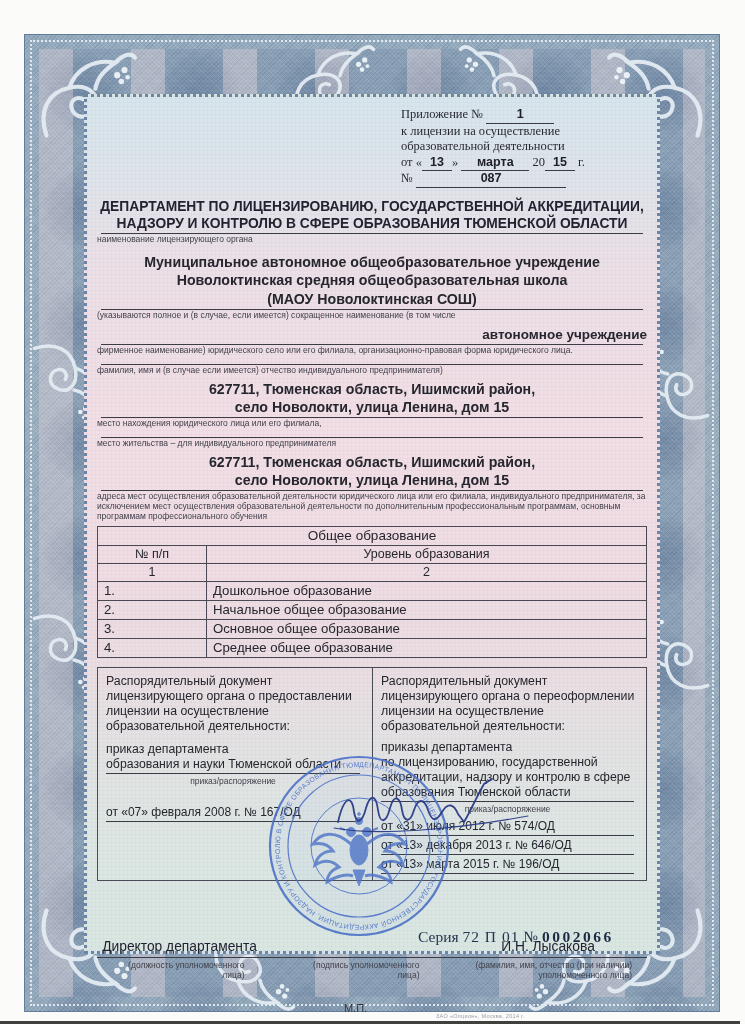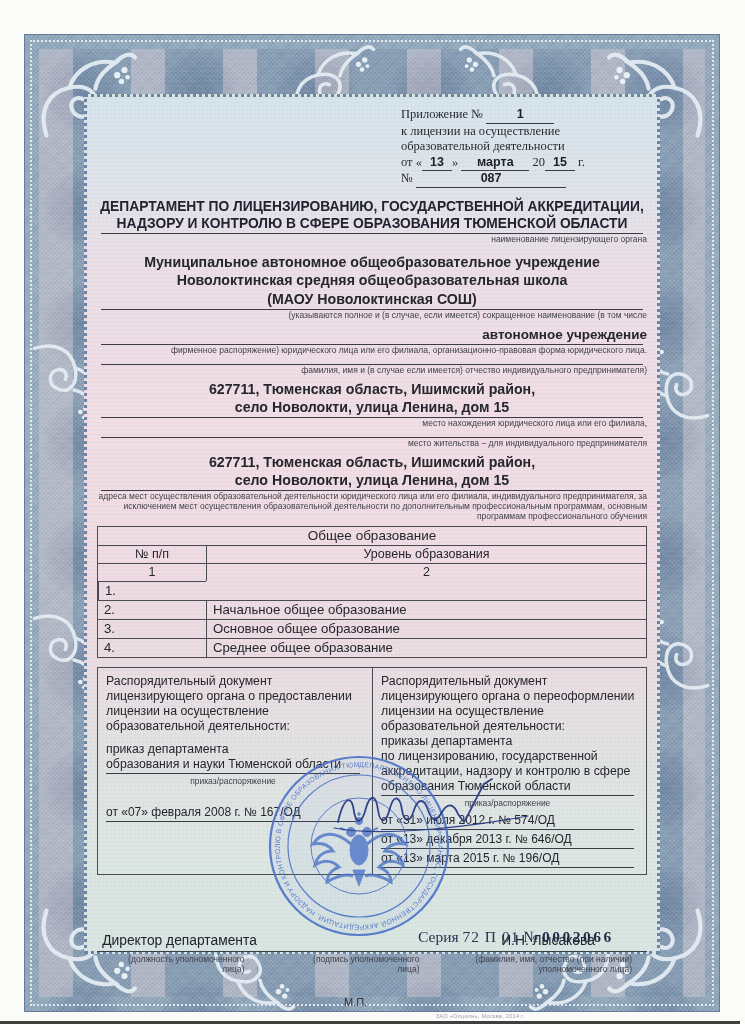--- a/index.html
+++ b/index.html
@@ -36,21 +36,21 @@
     position:absolute; left:84px; top:94px; width:576px; height:860px; z-index:4;
     border:3px dotted #6d85a5;
     background:
       repeating-linear-gradient(0deg, rgba(140,165,190,.07) 0 1px, transparent 1px 4px),
       repeating-linear-gradient(90deg, rgba(140,165,190,.05) 0 1px, transparent 1px 4px),
       linear-gradient(180deg,#d7e5ec 0%,#dee4ea 9%,#ecdfe6 20%,#f2dee5 38%,#f0dce3 55%,#ebdde2 66%,#e3e2e3 76%,#dde6e3 87%,#d9e6e1 100%);
     padding:6px 10px 0 10px;
     color:#26262e;
   }
 
-  .cap { font-size:8.5px; color:#3f3f49; text-align:right; line-height:10px; }
+  .cap { font-size:8.5px; color:#3f3f49; text-align:left; line-height:10px; }
   .rule { border-top:1px solid #3c3c46; margin:1px 4px 0 4px; }
 
   
   .appendix { margin:4px 2px 0 304px; width:262px; font-family:"Liberation Serif", serif; font-size:12.5px; line-height:15.5px; color:#2a2a33; }
   .appendix .val { font-family:"Liberation Sans", sans-serif; font-weight:bold; font-size:12.5px; color:#20202a;
                    display:inline-block; border-bottom:1px solid #3c3c46; text-align:center; }
   .w-sm { min-width:30px; } .w-md { min-width:68px; } .w-lg { min-width:150px; }
 
   .issuer { margin-top:10px; }
   .issuer .t { font-weight:bold; font-size:13.8px; line-height:17px; text-align:center; color:#222230; }
@@ -201,21 +201,21 @@
       <div class="t">Муниципальное автономное общеобразовательное учреждение</div>
       <div class="t">Новолоктинская средняя общеобразовательная школа</div>
       <div class="t">(МАОУ Новолоктинская СОШ)</div>
       <div class="rule"></div>
       <div class="cap">(указываются полное и (в случае, если имеется) сокращенное наименование (в том числе</div>
     </div>
 
     <div class="legal">
       <div class="t">автономное учреждение</div>
       <div class="rule"></div>
-      <div class="cap">фирменное распоряжение) юридического лица или его филиала, организационно-правовая форма юридического лица.</div>
+      <div class="cap">фирменное наименование) юридического село или его филиала, организационно-правовая форма юридического лица.</div>
       <div class="rule empty-line"></div>
       <div class="cap">фамилия, имя и (в случае если имеется) отчество индивидуального предпринимателя)</div>
     </div>
 
     <div class="addr">
       <div class="t">627711, Тюменская область, Ишимский район,</div>
       <div class="t">село Новолокти, улица Ленина, дом 15</div>
       <div class="rule"></div>
       <div class="cap">место нахождения юридического лица или его филиала,</div>
       <div class="rule empty-line"></div>
@@ -234,20 +234,21 @@
       <div class="row">
         <div class="hdr">№ п/п</div>
         <div class="hdr">Уровень образования</div>
       </div>
       <div class="row">
         <div class="hdr">1</div>
         <div class="hdr">2</div>
       </div>
       <div class="row">
         <div class="num">1.</div>
+        <div class="lvl">Дошкольное образование</div>
       </div>
       <div class="row">
         <div class="num">2.</div>
         <div class="lvl">Начальное общее образование</div>
       </div>
       <div class="row">
         <div class="num">3.</div>
         <div class="lvl">Основное общее образование</div>
       </div>
       <div class="row">
@@ -261,21 +262,21 @@
         <div class="heading">Распорядительный документ лицензирующего органа о предоставлении лицензии на осуществление образовательной деятельности:</div>
         <div class="issline issuer-block">
           <div>приказ департамента</div>
           <div>образования и науки Тюменской области</div>
         </div>
         <div class="ocap">приказ/распоряжение</div>
         <div class="order">от «07» февраля 2008 г. № 167/ОД</div>
       </div>
       <div class="ocol right">
         <div class="heading">Распорядительный документ лицензирующего органа о переоформлении лицензии на осуществление образовательной деятельности:</div>
-        <div class="issline issuer-block" style="margin-top:0;">
+        <div class="issline issuer-block" style="margin-top:6px;">
           <div>приказы департамента</div>
           <div>по лицензированию, государственной</div>
           <div>аккредитации, надзору и контролю в сфере</div>
           <div>образования Тюменской области</div>
         </div>
         <div class="ocap">приказ/распоряжение</div>
         <div class="order">от «31» июля 2012 г. № 574/ОД</div>
         <div class="order">от «13» декабря 2013 г. № 646/ОД</div>
         <div class="order">от «13» марта 2015 г. № 196/ОД</div>
       </div>

